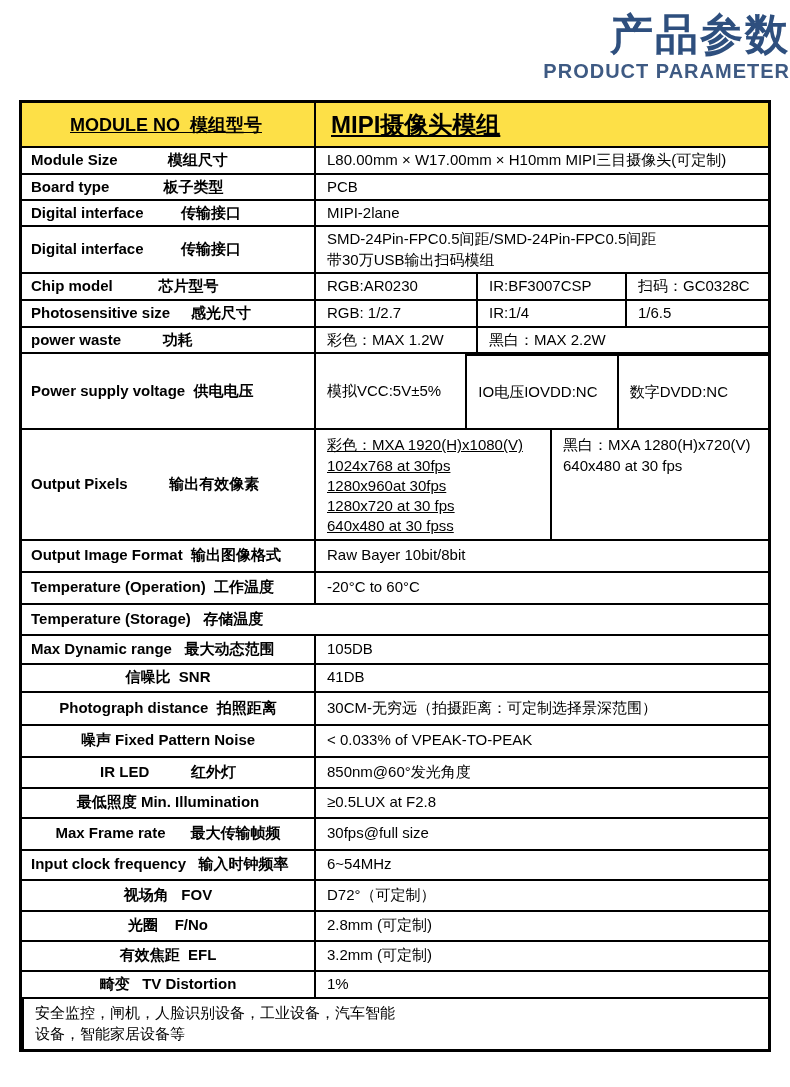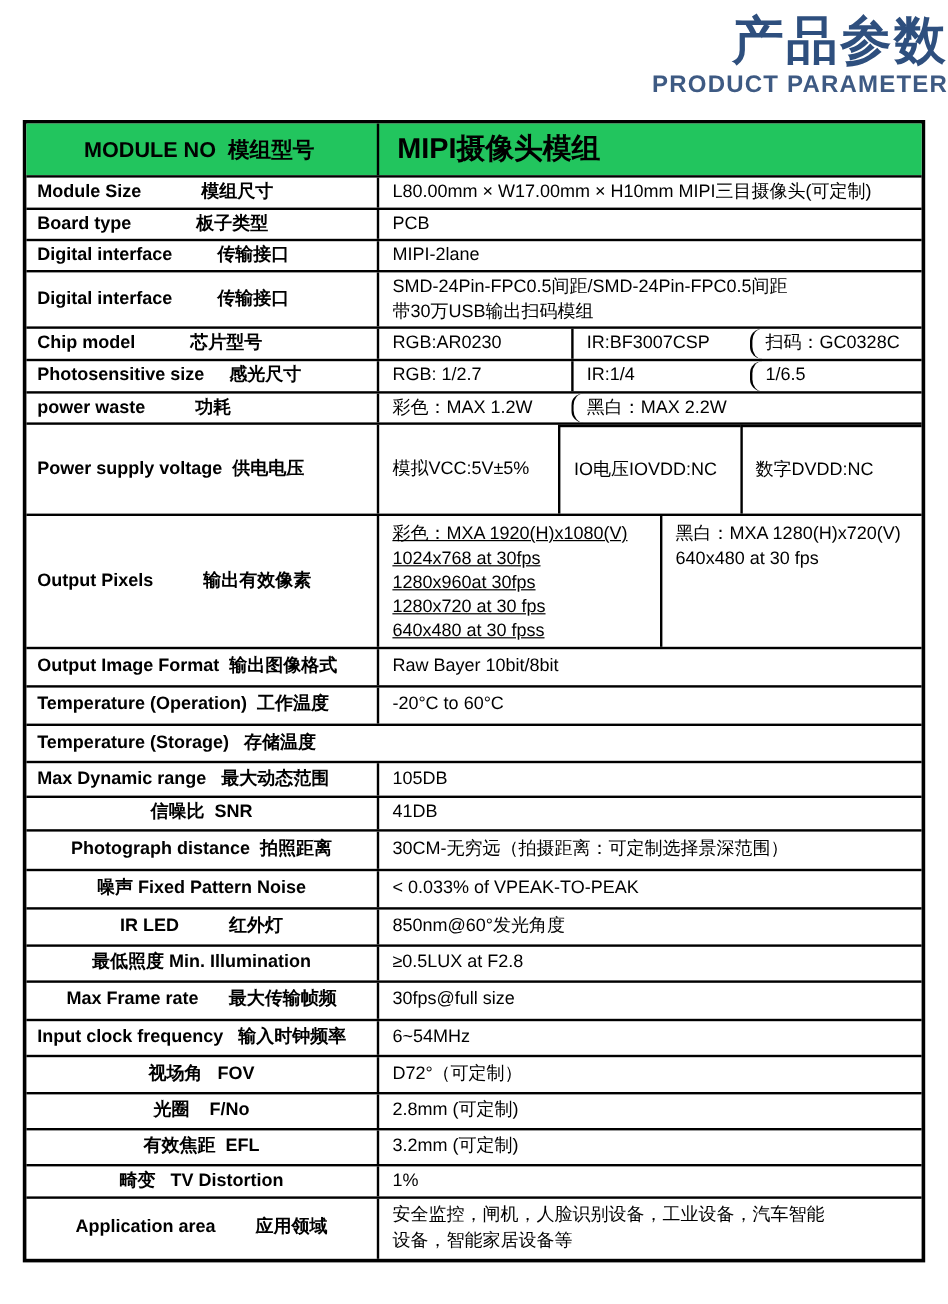--- a/index.html
+++ b/index.html
@@ -18,38 +18,38 @@
     margin-top:2px; font-size:20px; font-weight:bold; color:#3e5a83;
     letter-spacing:1px;
   }
 
   .spec-table {
     margin:17px 19px 0 19px;
     border:3px solid #000;
   }
   .row { display:flex; align-items:stretch; border-top:2px solid #000; }
   .row:first-child { border-top:none; }
-  .header-row { background:#22c55e; min-height:43px; }
+  .header-row { background:#fde047; min-height:43px;text-decoration:underline; }
 
   .cell {
     display:flex; align-items:center; box-sizing:border-box;
     white-space:pre-wrap; font-size:15px; line-height:1.35;
   }
   .label {
     flex:0 0 292px; width:292px; font-weight:bold;
     padding:2px 4px 2px 9px;
   }
   .label.center { justify-content:center; text-align:center; padding-left:4px; }
   .value { flex:1; border-left:2px solid #000; padding:2px 6px 2px 11px; }
   .header-row .label { font-size:18px; justify-content:center; padding-left:0; }
   .header-row .value { font-size:24px; font-weight:bold; padding-left:15px; }
 
   .sub-a { flex:0 0 162px; }
   .sub-b { flex:0 0 149px; }
-  .sub-c { flex:1 1 auto;border-radius:10px; }
+  .sub-c { flex:1 1 auto; }
 
   .px-left { flex:0 0 236px; align-items:flex-start; padding-top:5px;text-decoration:underline; }
   .px-right { flex:1 1 auto; align-items:flex-start; padding-top:5px; }
 
   .stack { flex:1; display:flex; flex-direction:row; padding:0; border-left:none; }
   .stack > .value { flex:1; border-top:2px solid #000; }
   .stack > .value:first-child { border-top:none; }
 </style>
 </head>
 <body>
@@ -195,18 +195,17 @@
     <div class="cell label center">有效焦距  EFL</div>
     <div class="cell value">3.2mm (可定制)</div>
   </div>
 
   <div class="row" style="min-height:25px">
     <div class="cell label center">畸变   TV Distortion</div>
     <div class="cell value">1%</div>
   </div>
 
   <div class="row" style="min-height:50px">
-    <div class="cell label center">Application area        应用领域</div>
     <div class="cell value">安全监控，闸机，人脸识别设备，工业设备，汽车智能
 设备，智能家居设备等</div>
   </div>
 
 </div>
 
 </body></html>

